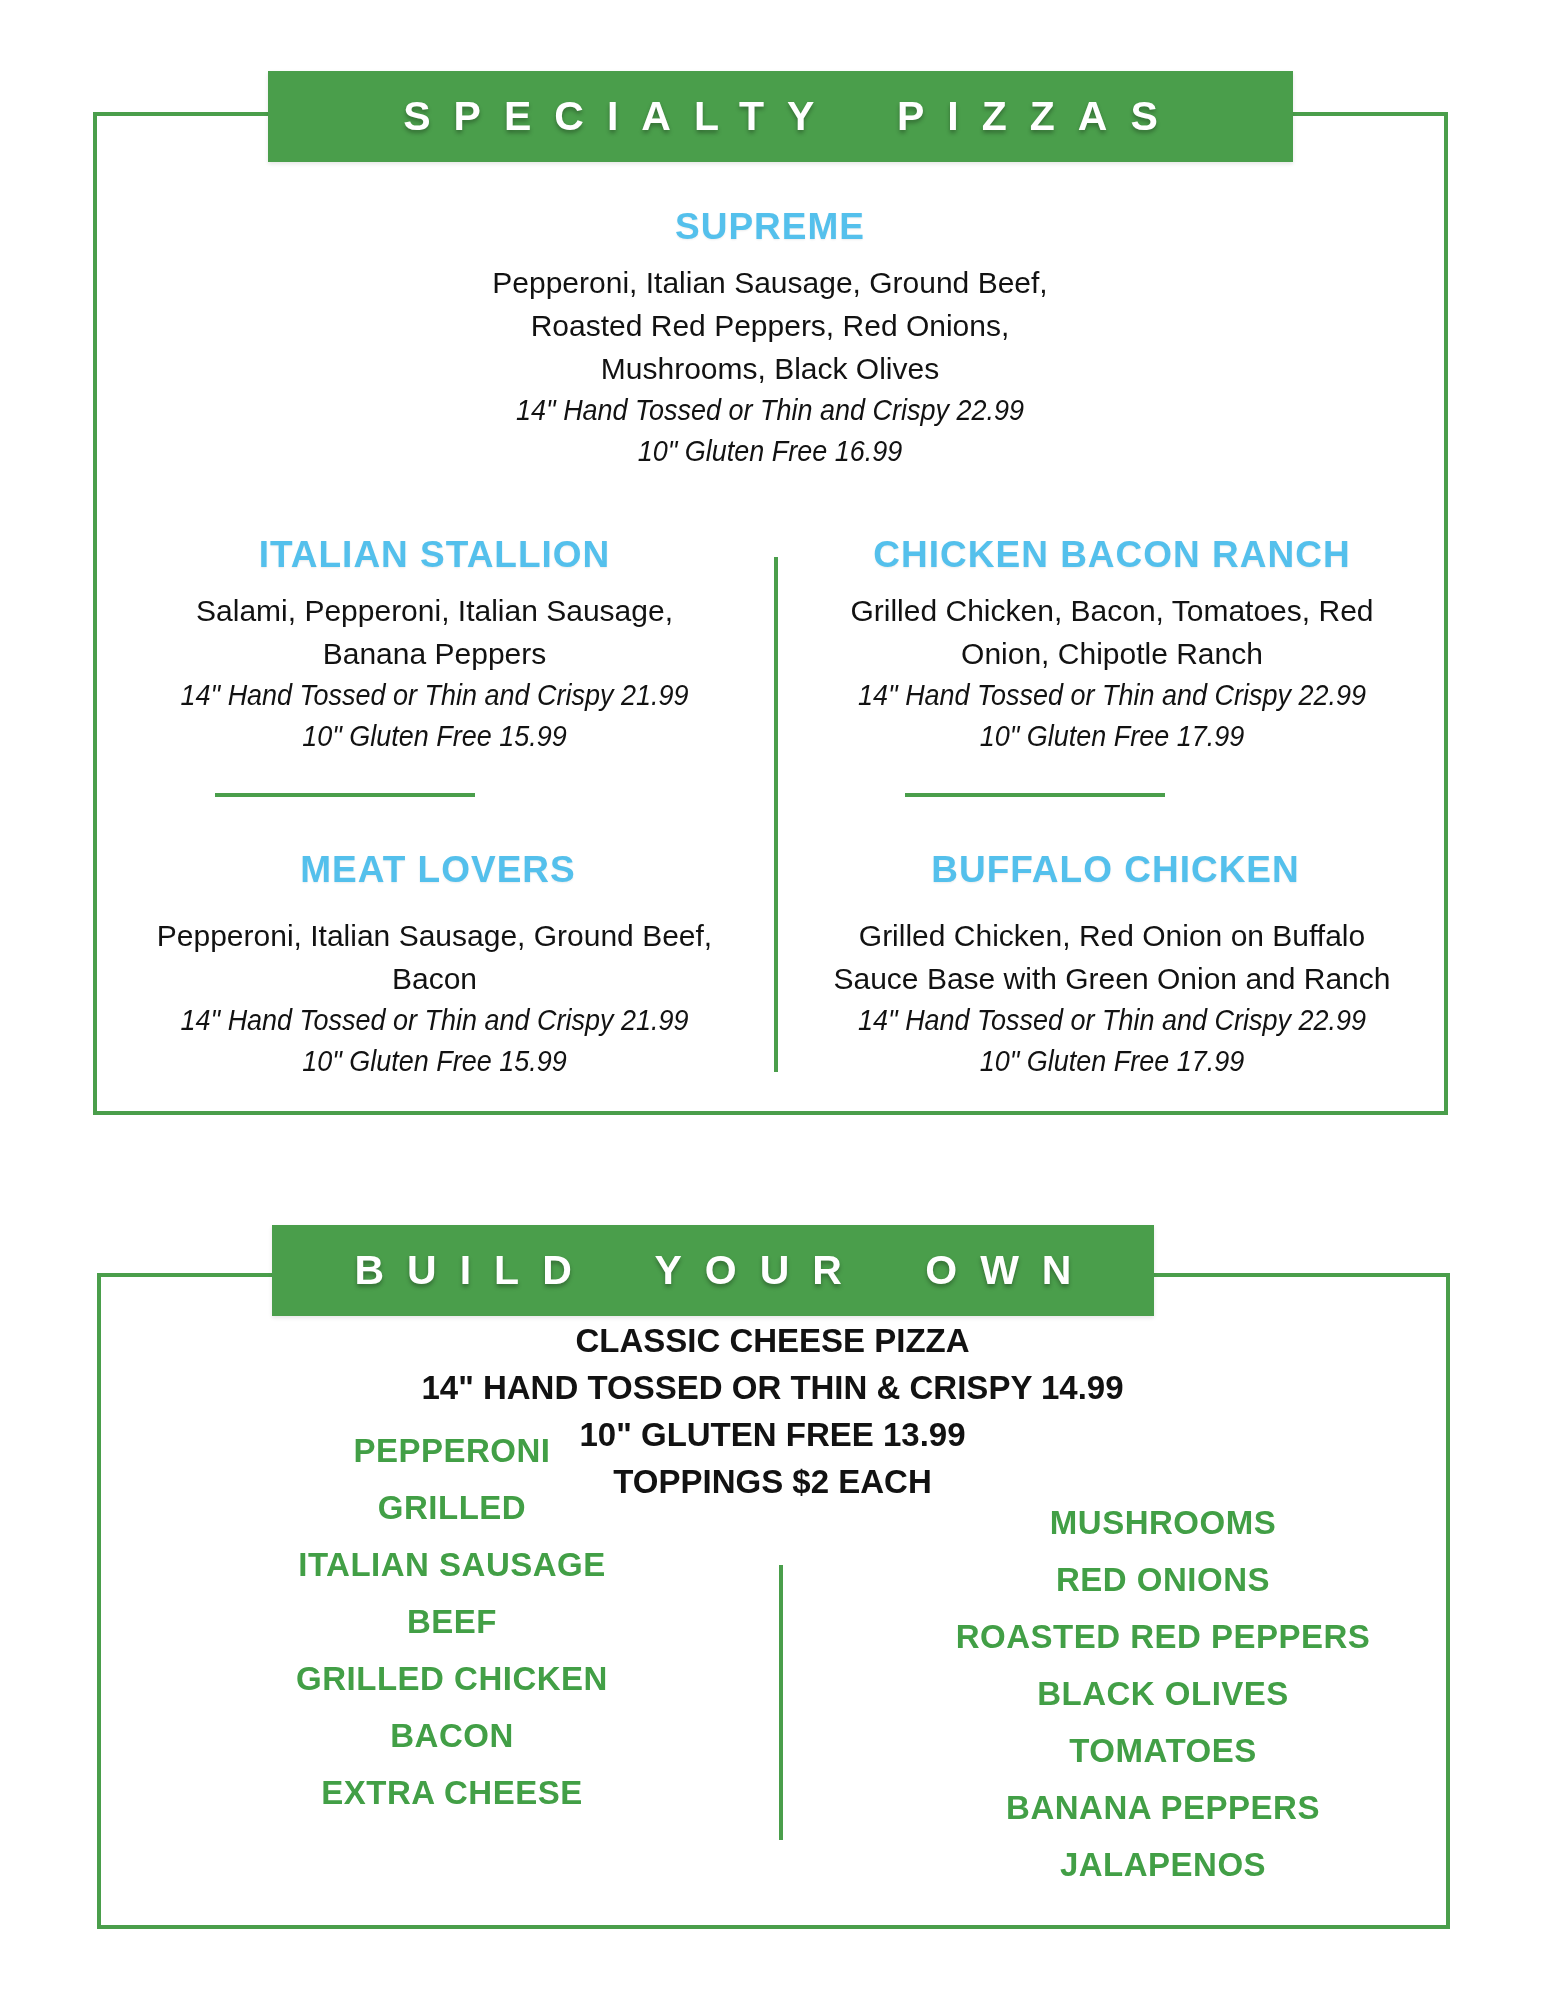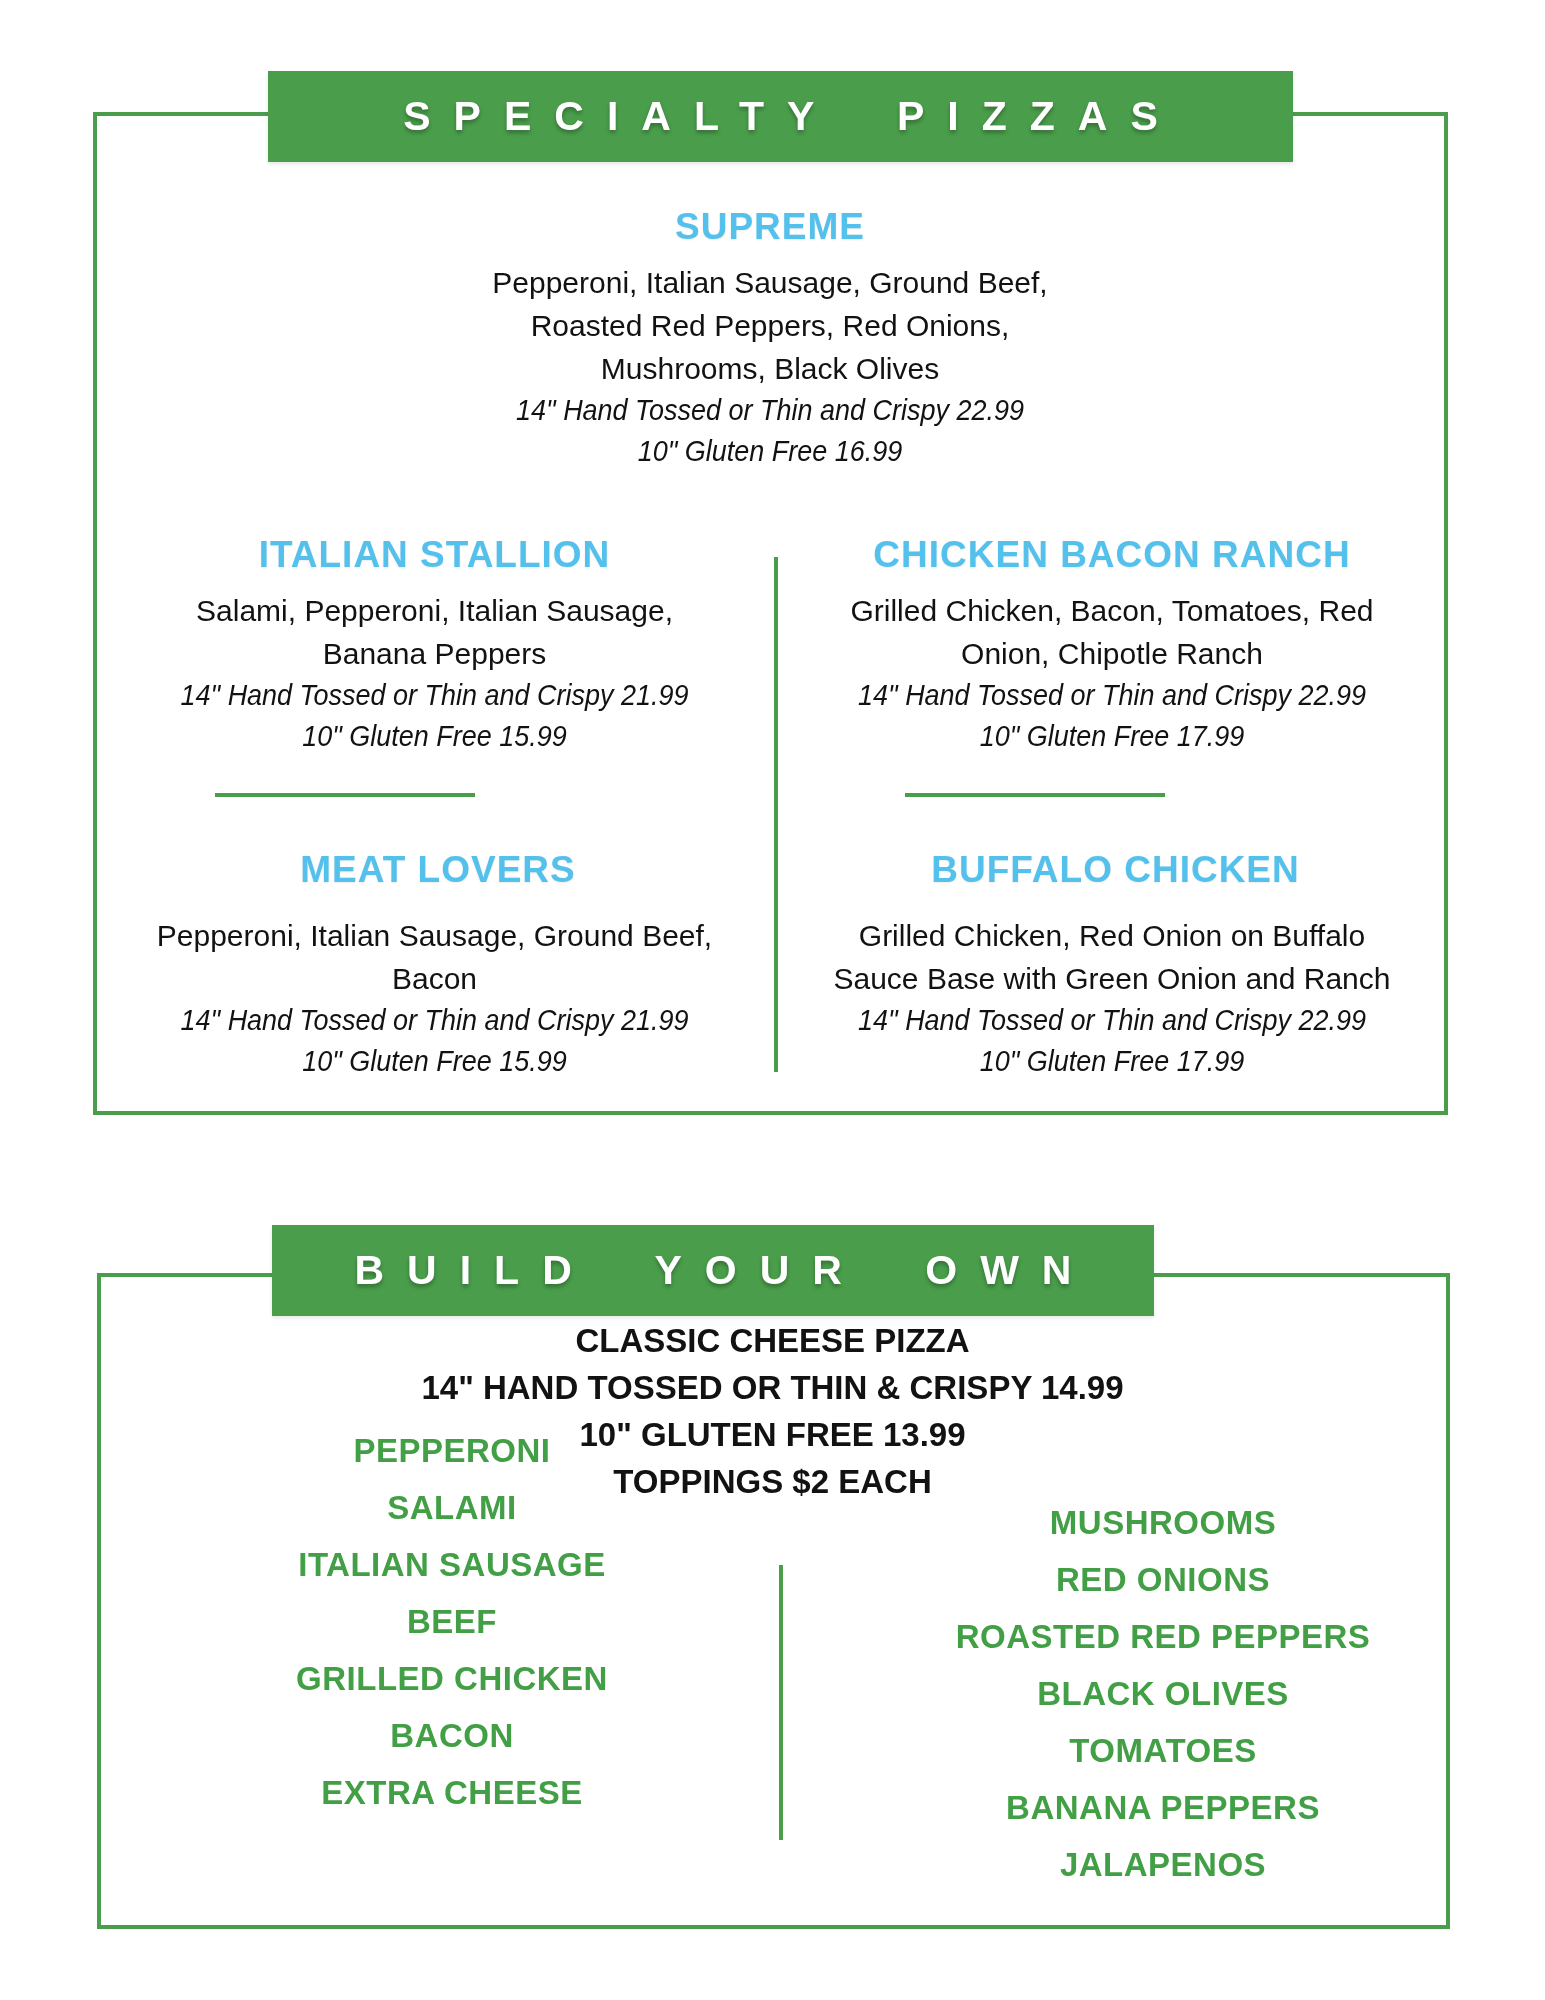--- a/index.html
+++ b/index.html
@@ -130,21 +130,21 @@
     <div class="build-header-line">CLASSIC CHEESE PIZZA</div>
     <div class="build-header-line">14" HAND TOSSED OR THIN &amp; CRISPY  14.99</div>
     <div class="build-header-line">10" GLUTEN FREE 13.99</div>
     <div class="build-header-line">TOPPINGS $2 EACH</div>
   </div>
 
   <div class="vdivider" style="left:779px;top:1565px;height:275px;"></div>
 
   <div class="toppings" style="left:110px;top:1422px;width:684px;">
     <div class="topping">PEPPERONI</div>
-    <div class="topping">SALAMI</div>
+    <div class="topping">GRILLED</div>
     <div class="topping">ITALIAN SAUSAGE</div>
     <div class="topping">BEEF</div>
     <div class="topping">GRILLED CHICKEN</div>
     <div class="topping">BACON</div>
     <div class="topping">EXTRA CHEESE</div>
   </div>
 
   <div class="toppings" style="left:783px;top:1494px;width:760px;">
     <div class="topping">MUSHROOMS</div>
     <div class="topping">RED ONIONS</div>

